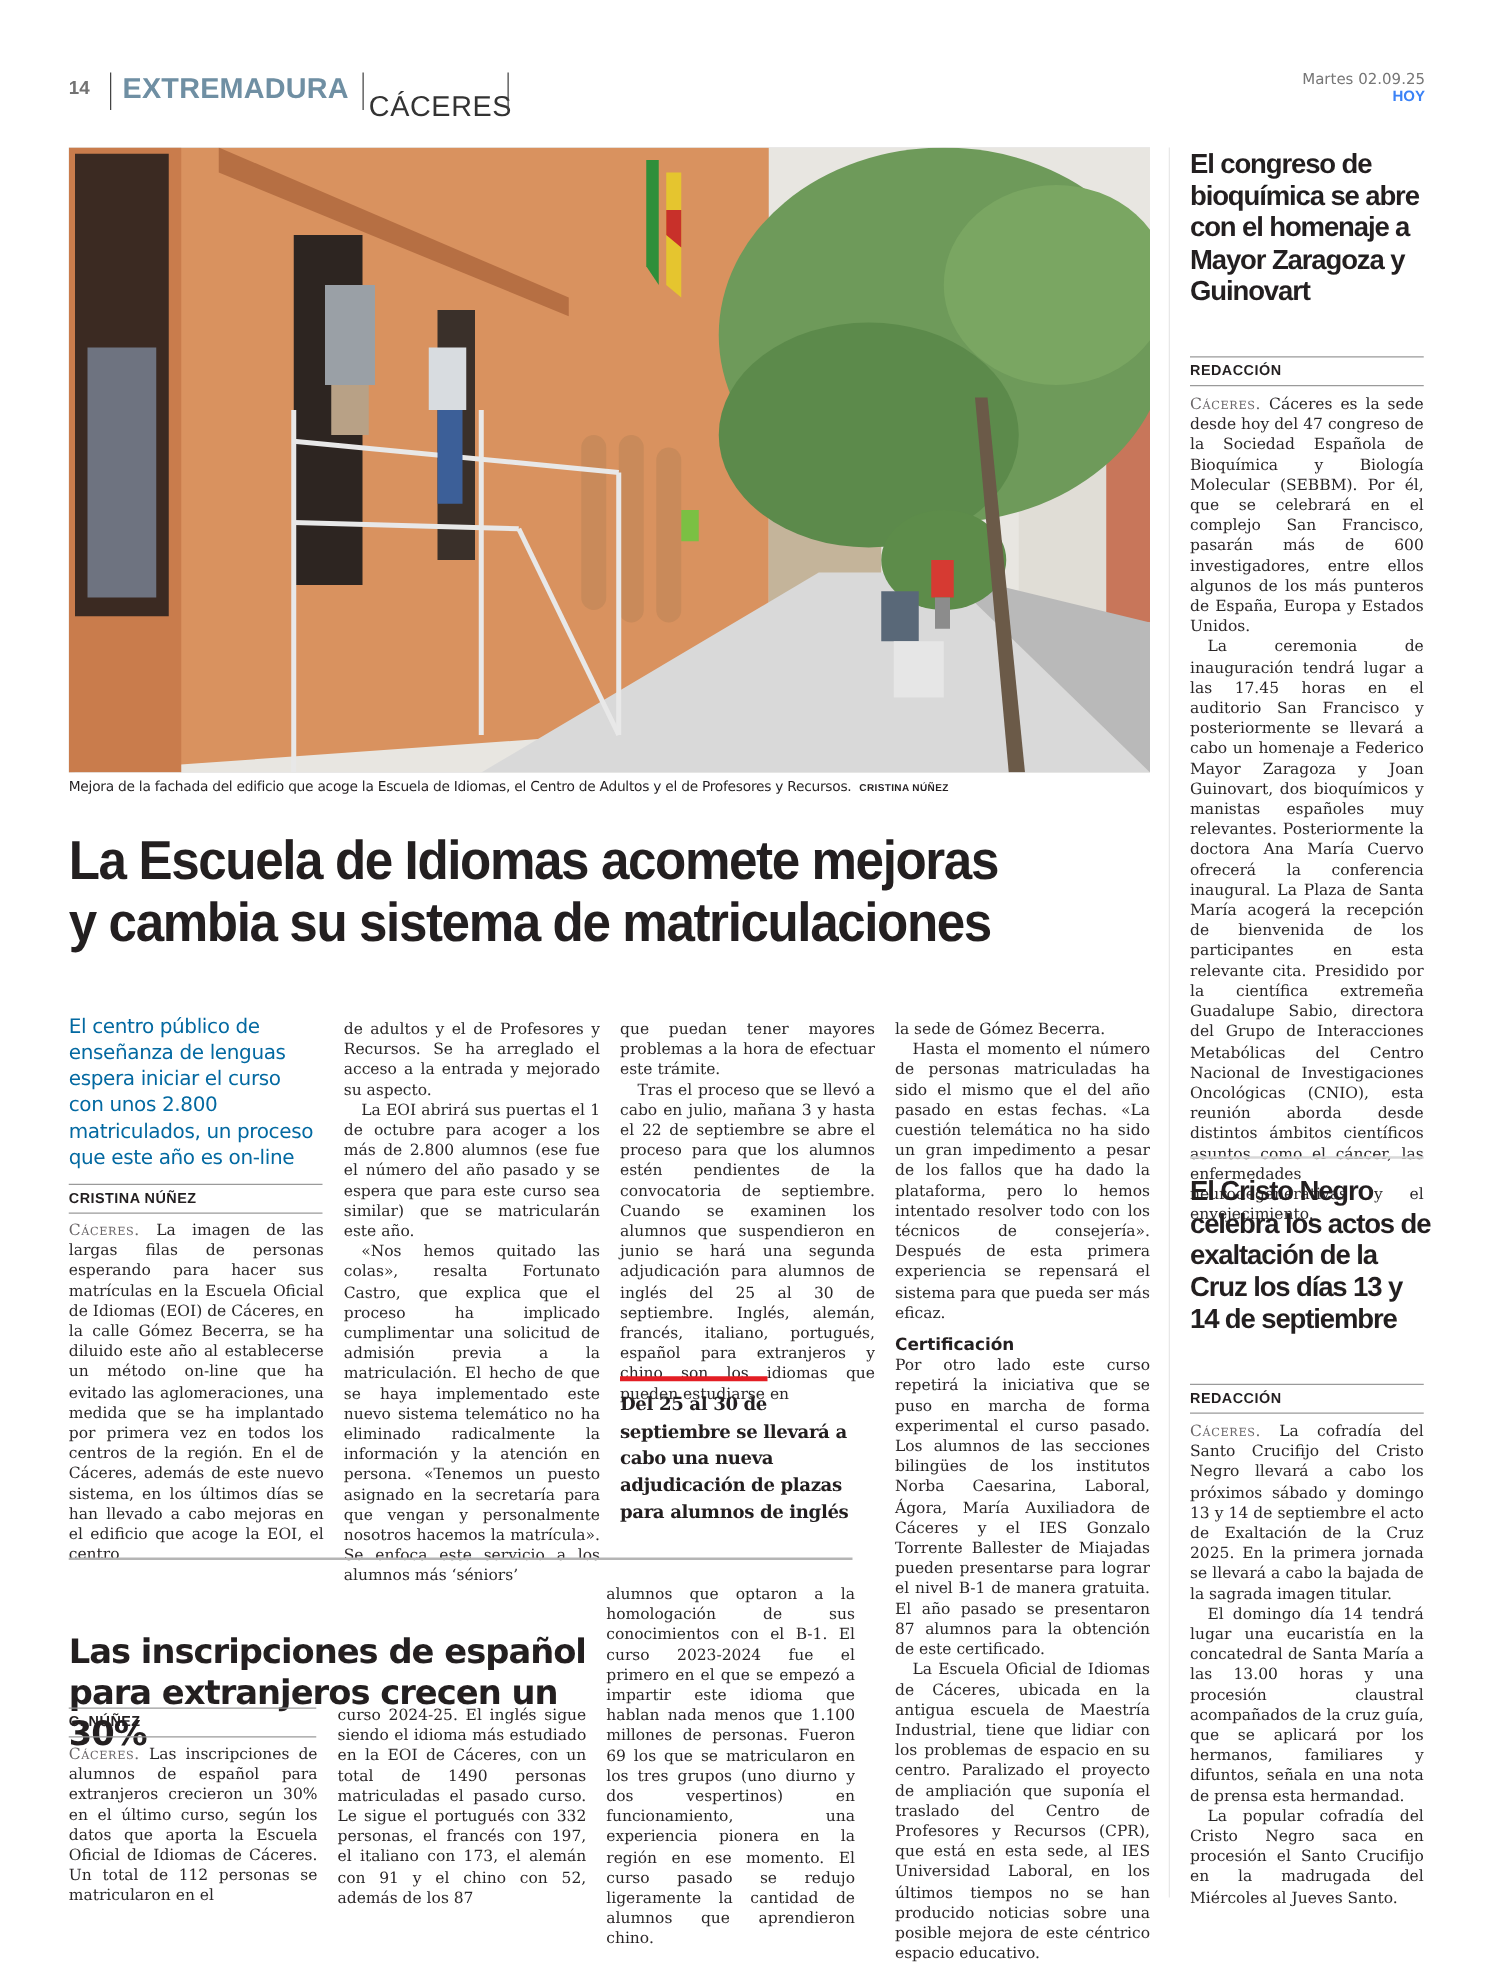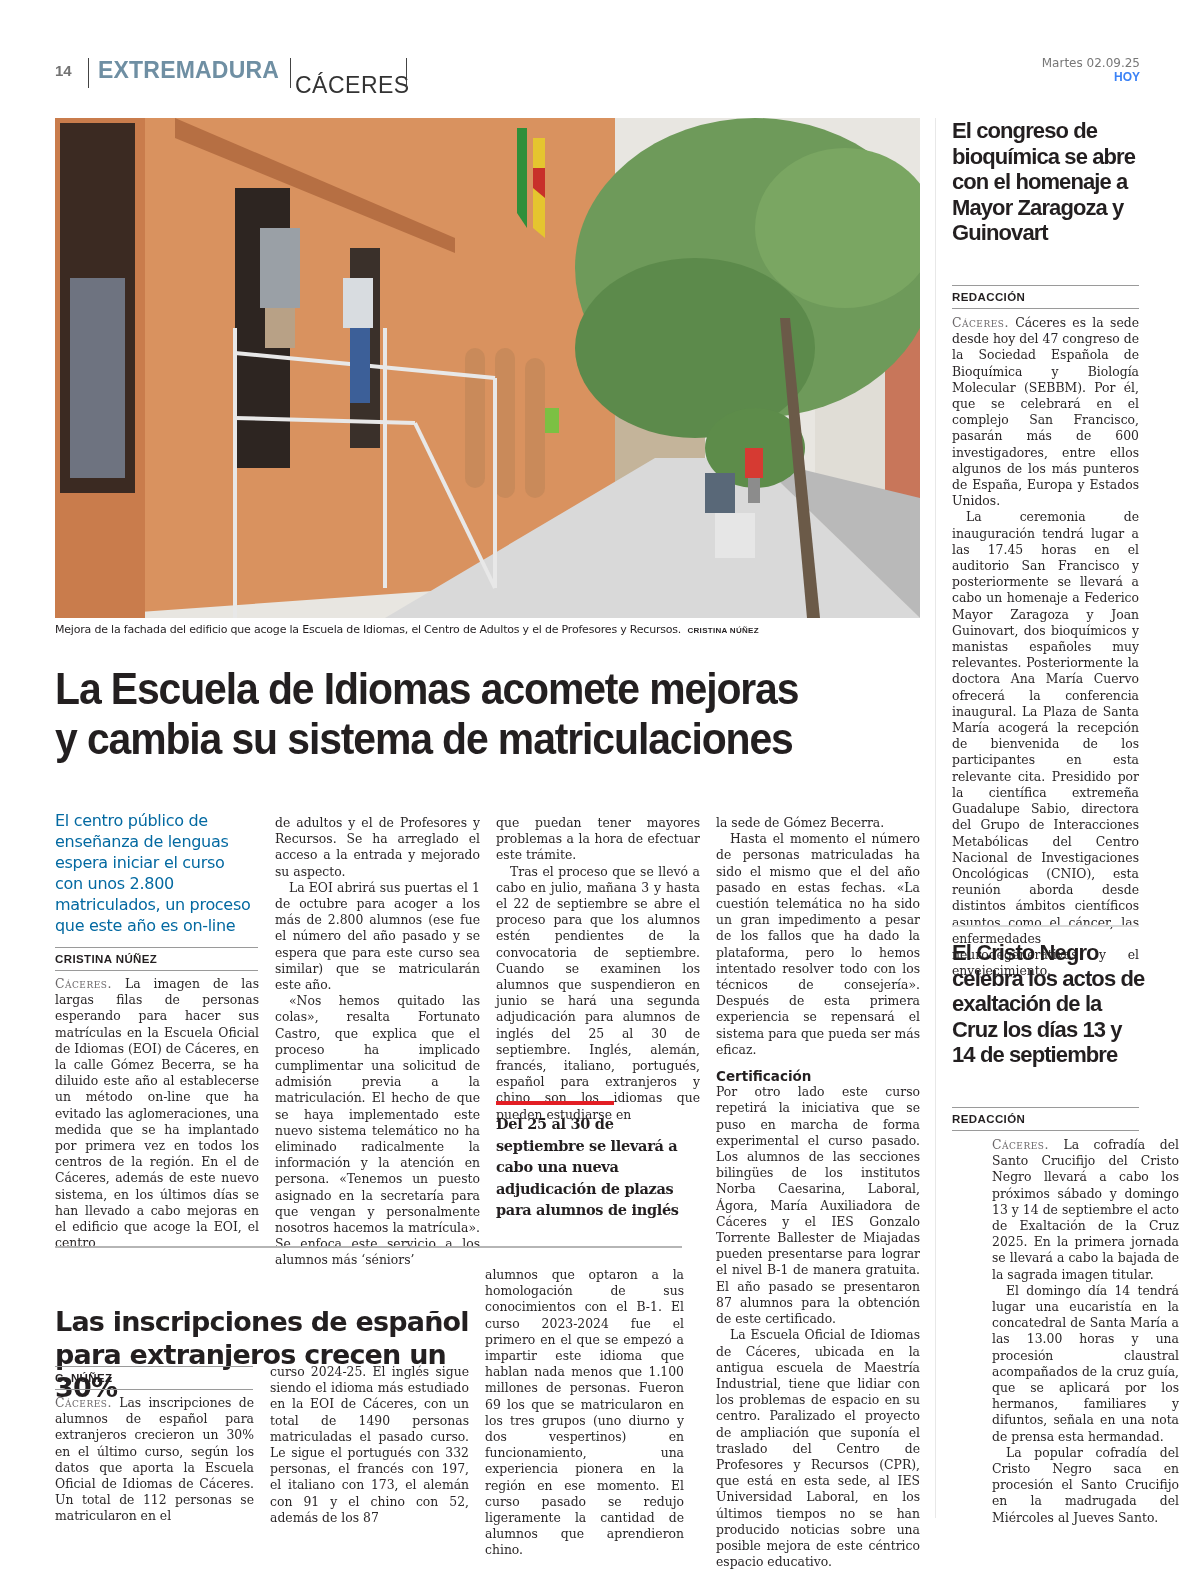--- a/index.html
+++ b/index.html
@@ -179,17 +179,17 @@
 <div class="byline" style="left:952px; top:285px; width:187px;">REDACCIÓN</div>
 <div class="col" style="left:952px; top:315px; width:187px;">
   <p><span class="place">Cáceres.</span> <span>Cáceres es la sede desde hoy del 47 congreso de la Sociedad Española de Bioquímica y Biología Molecular (SEBBM). Por él, que se celebrará en el complejo San Francisco, pasarán más de 600 investigadores, entre ellos algunos de los más punteros de España, Europa y Estados Unidos.</span></p>
   <p>La ceremonia de inauguración tendrá lugar a las 17.45 horas en el auditorio San Francisco y posteriormente se llevará a cabo un homenaje a Federico Mayor Zaragoza y Joan Guinovart, dos bioquímicos y manistas españoles muy relevantes. Posteriormente la doctora Ana María Cuervo ofrecerá la conferencia inaugural. La Plaza de Santa María acogerá la recepción de bienvenida de los participantes en esta relevante cita. Presidido por la científica extremeña Guadalupe Sabio, directora del Grupo de Interacciones Metabólicas del Centro Nacional de Investigaciones Oncológicas (CNIO), esta reunión aborda desde distintos ámbitos científicos asuntos como el cáncer, las enfermedades neurodegenerativas y el envejecimiento.</p>
 </div>
 
 <div class="side-sep" style="top:925px;"></div>
 
 <h2 class="side-headline" style="top:940px;">El Cristo Negro celebra los actos de exaltación de la Cruz los días 13 y 14 de septiembre</h2>
 <div class="byline" style="left:952px; top:1107px; width:187px;">REDACCIÓN</div>
-<div class="col" style="left:952px; top:1137px; width:187px;margin-left:40px;">
+<div class="col" style="left:952px; top:1137px; width:187px;">
   <p><span class="place">Cáceres.</span> <span>La cofradía del Santo Crucifijo del Cristo Negro llevará a cabo los próximos sábado y domingo 13 y 14 de septiembre el acto de Exaltación de la Cruz 2025. En la primera jornada se llevará a cabo la bajada de la sagrada imagen titular.</span></p>
   <p>El domingo día 14 tendrá lugar una eucaristía en la concatedral de Santa María a las 13.00 horas y una procesión claustral acompañados de la cruz guía, que se aplicará por los hermanos, familiares y difuntos, señala en una nota de prensa esta hermandad.</p>
   <p>La popular cofradía del Cristo Negro saca en procesión el Santo Crucifijo en la madrugada del Miércoles al Jueves Santo.</p>
 </div>
 
 </body></html>

